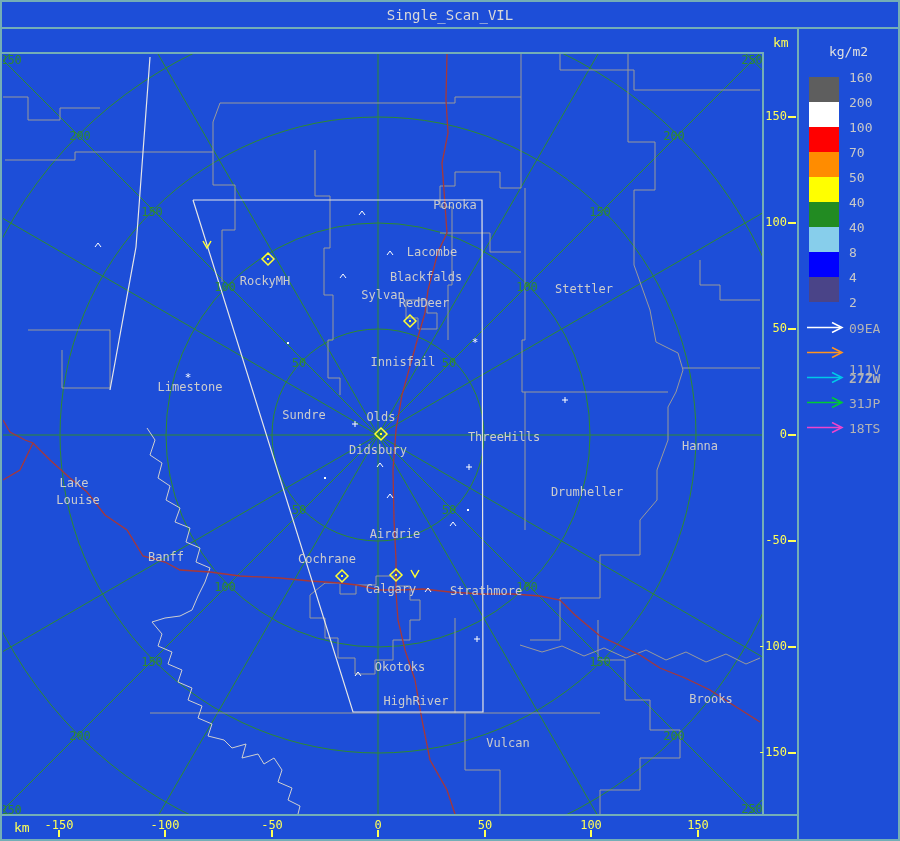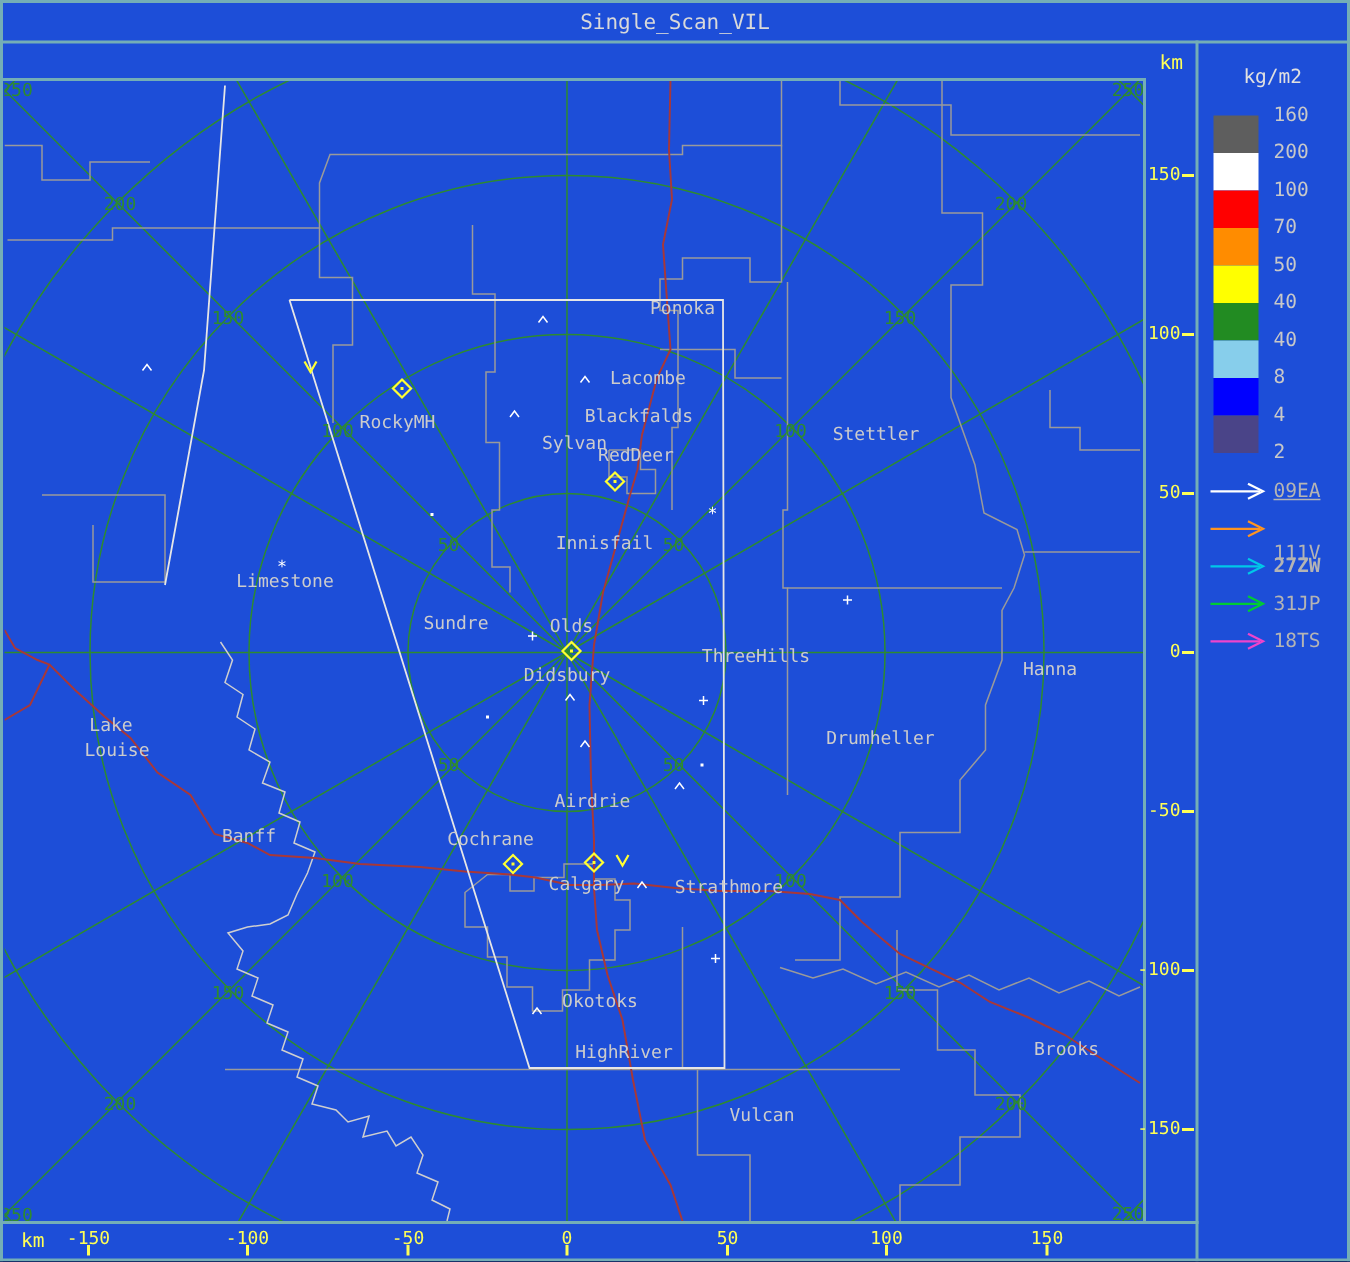--- a/index.html
+++ b/index.html
@@ -227,21 +227,21 @@
       <div class="swatch-lab" style="top: 227px;">40</div>
       <div class="swatch-lab" style="top: 252px;">8</div>
       <div class="swatch-lab" style="top: 277px;">4</div>
       <div class="swatch-lab" style="top: 302px;">2</div>
     </div>
   <div id="radar-legend">
       <div class="radar-row-arrow" style="top: 328px;"><svg width="40" height="12">
           <line x1="1" y1="6" x2="34" y2="6" stroke="#ffffff" stroke-width="1.5"></line>
           <path d="M26 1 L36 6 L26 11" fill="none" stroke="#ffffff" stroke-width="1.5"></path>
         </svg></div>
-      <div class="radar-row-lab" style="top: 328px; text-decoration: underline;">09EA</div>
+      <div class="radar-row-lab" style="top: 328px;">09EA</div>
       <div class="radar-row-arrow" style="top: 353px;"><svg width="40" height="12">
           <line x1="1" y1="6" x2="34" y2="6" stroke="#ff9420" stroke-width="1.5"></line>
           <path d="M26 1 L36 6 L26 11" fill="none" stroke="#ff9420" stroke-width="1.5"></path>
         </svg></div>
       <div class="radar-row-lab" style="top: 369px;">111V</div>
       <div class="radar-row-arrow" style="top: 378px;"><svg width="40" height="12">
           <line x1="1" y1="6" x2="34" y2="6" stroke="#00c8e8" stroke-width="1.5"></line>
           <path d="M26 1 L36 6 L26 11" fill="none" stroke="#00c8e8" stroke-width="1.5"></path>
         </svg></div>
       <div class="radar-row-lab" style="top: 378px; font-weight: bold;">27ZW</div>

